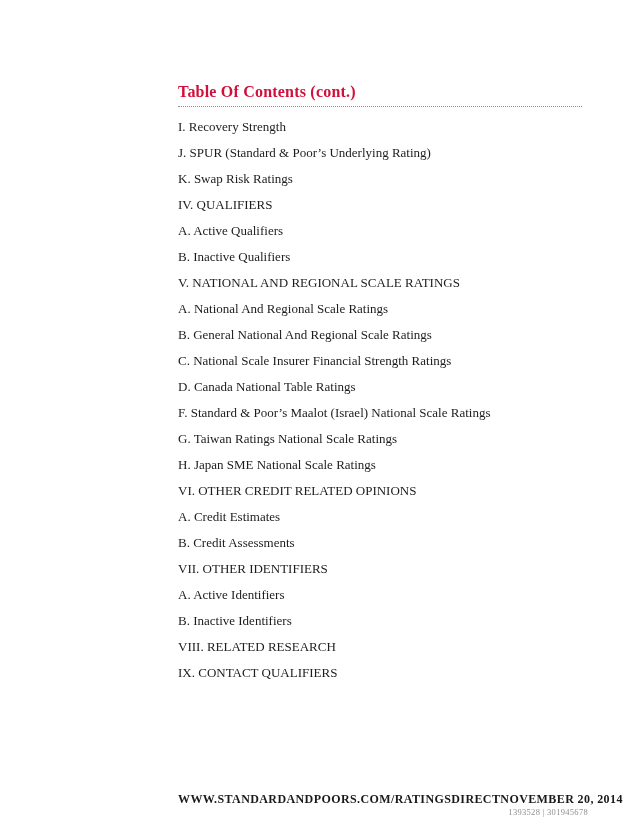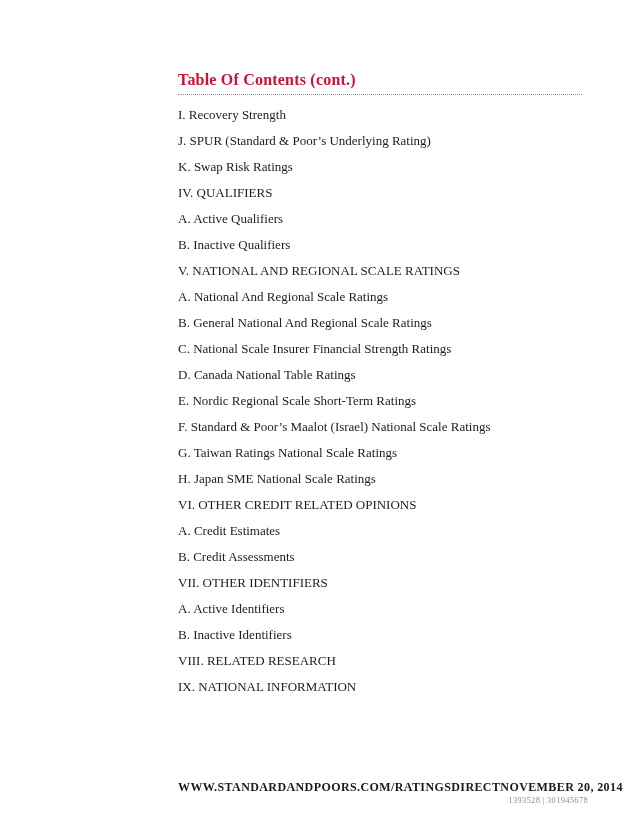--- a/index.html
+++ b/index.html
@@ -5,21 +5,21 @@
   * { margin: 0; padding: 0; box-sizing: border-box; }
   html, body { width: 640px; height: 828px; }
   body {
     background: #ffffff;
     font-family: "Liberation Serif", serif;
     position: relative;
     overflow: hidden;
   }
   .page {
     position: absolute;
-    left: 0; top: 0;
+    left: 0; top: 12px;
     width: 640px; height: 664px;
     background: #ffffff;
   }
   .content {
     position: absolute;
     left: 178px;
     top: 70px;
     width: 404px;
   }
   .page-title {
@@ -89,32 +89,31 @@
       <li class="toc-item">J. SPUR (Standard &amp; Poor’s Underlying Rating)</li>
       <li class="toc-item">K. Swap Risk Ratings</li>
       <li class="toc-item">IV. QUALIFIERS</li>
       <li class="toc-item">A. Active Qualifiers</li>
       <li class="toc-item">B. Inactive Qualifiers</li>
       <li class="toc-item">V. NATIONAL AND REGIONAL SCALE RATINGS</li>
       <li class="toc-item">A. National And Regional Scale Ratings</li>
       <li class="toc-item">B. General National And Regional Scale Ratings</li>
       <li class="toc-item">C. National Scale Insurer Financial Strength Ratings</li>
       <li class="toc-item">D. Canada National Table Ratings</li>
-      <li class="toc-item">E. Nordic Regional Scale Short-Term Ratings</li>
       <li class="toc-item">F. Standard &amp; Poor’s Maalot (Israel) National Scale Ratings</li>
       <li class="toc-item">G. Taiwan Ratings National Scale Ratings</li>
       <li class="toc-item">H. Japan SME National Scale Ratings</li>
       <li class="toc-item">VI. OTHER CREDIT RELATED OPINIONS</li>
       <li class="toc-item">A. Credit Estimates</li>
       <li class="toc-item">B. Credit Assessments</li>
       <li class="toc-item">VII. OTHER IDENTIFIERS</li>
       <li class="toc-item">A. Active Identifiers</li>
       <li class="toc-item">B. Inactive Identifiers</li>
       <li class="toc-item">VIII. RELATED RESEARCH</li>
-      <li class="toc-item">IX. NATIONAL INFORMATION</li>
+      <li class="toc-item">IX. CONTACT QUALIFIERS</li>
     </ul>
   </div>
 
   <div class="footer">
     <div class="footer-row1">
       <span class="footer-website">WWW.STANDARDANDPOORS.COM/RATINGSDIRECT</span>
       <span class="footer-date-group">
         <span>NOVEMBER 20, 2014</span>
         <span class="footer-page-number">2</span>
       </span>

